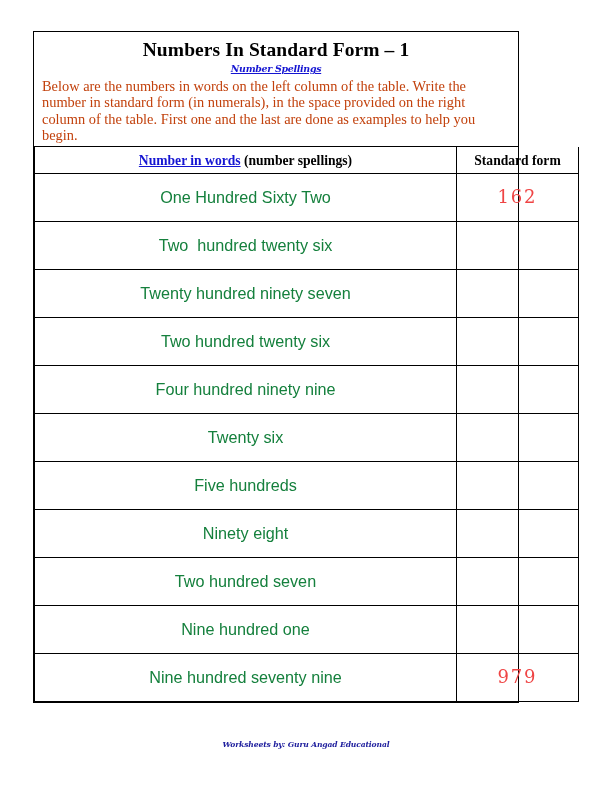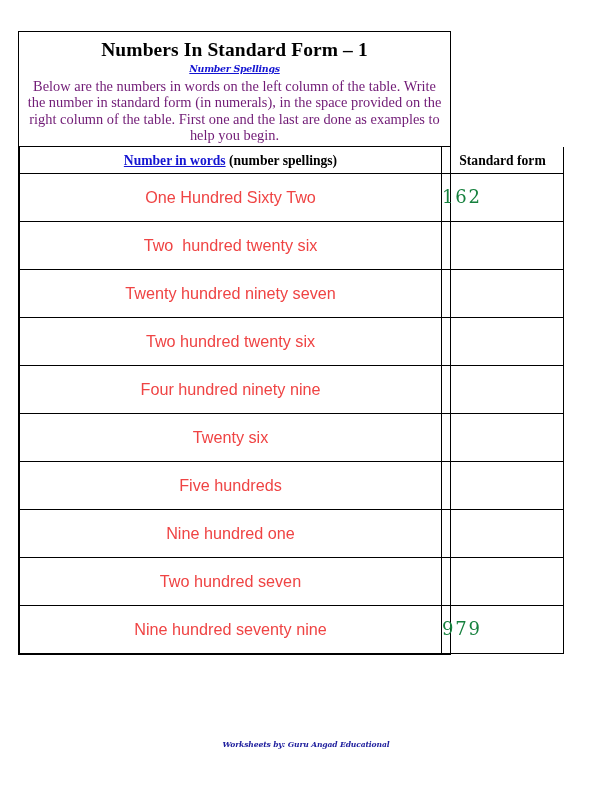--- a/index.html
+++ b/index.html
@@ -18,23 +18,23 @@
   .page {
     position: relative;
     width: 612px;
     height: 792px;
     box-sizing: border-box;
   }
 
   
   .sheet {
     position: absolute;
-    left: 18px;
+    left: 33px;
     top: 31px;
-    width: 433px;
+    width: 486px;
     border: 1.6px solid #000000;
     box-sizing: border-box;
     background: #ffffff;
   }
 
   
   .header-block {
     padding: 5px 7px 3px 7px;
     border-bottom: 1.6px solid #000000;
     box-sizing: border-box;
@@ -63,22 +63,22 @@
     text-decoration: underline;
     text-decoration-thickness: 1px;
     margin: 1px 0 2px 0;
     transform: scaleX(0.94);
   }
 
   .ws-instructions {
     font-family: "Liberation Serif", serif;
     font-size: 14.4px;
     line-height: 16.3px;
-    text-align: center;
-    color: #701a75;
+    text-align: left;
+    color: #c2410c;
     margin: 0;
     padding: 0 1px 0 1px;
   }
 
   
   table.ws-table {
     width: 100%;
     border-collapse: collapse;
     table-layout: fixed;
     padding-left: 42px;
@@ -131,32 +131,32 @@
   table.ws-table tr.data-row td {
     height: 48px;
   }
 
   .cell-words {
     font-family: "Liberation Sans", sans-serif;
     font-size: 16.2px;
     line-height: 19px;
     text-align: center;
     vertical-align: middle;
-    color: #ef4444;
+    color: #15803d;
     white-space: pre;
   }
 
   .cell-form {
     font-family: "DejaVu Serif", serif;
     font-size: 18px;
     line-height: 20px;
     letter-spacing: 1.8px;
-    text-align: left;
+    text-align: center;
     vertical-align: middle;
-    color: #15803d;
+    color: #ef4444;
   }
 
   
   table.ws-table tr.data-row:last-child td {
     border-bottom: 1.4px solid #000000;
   }
 
   
   .ws-footer {
     position: absolute;
@@ -226,25 +226,29 @@
           </tr>
           <tr class="data-row">
             <td class="cell-words">Twenty six</td>
             <td class="cell-form"></td>
           </tr>
           <tr class="data-row">
             <td class="cell-words">Five hundreds</td>
             <td class="cell-form"></td>
           </tr>
           <tr class="data-row">
+            <td class="cell-words">Ninety eight</td>
+            <td class="cell-form"></td>
+          </tr>
+          <tr class="data-row">
+            <td class="cell-words">Two hundred seven</td>
+            <td class="cell-form"></td>
+          </tr>
+          <tr class="data-row">
             <td class="cell-words">Nine hundred one</td>
-            <td class="cell-form"></td>
-          </tr>
-          <tr class="data-row">
-            <td class="cell-words">Two hundred seven</td>
             <td class="cell-form"></td>
           </tr>
           <tr class="data-row">
             <td class="cell-words">Nine hundred seventy nine</td>
             <td class="cell-form">979</td>
           </tr>
         </tbody>
     </table>
 
   </div>

